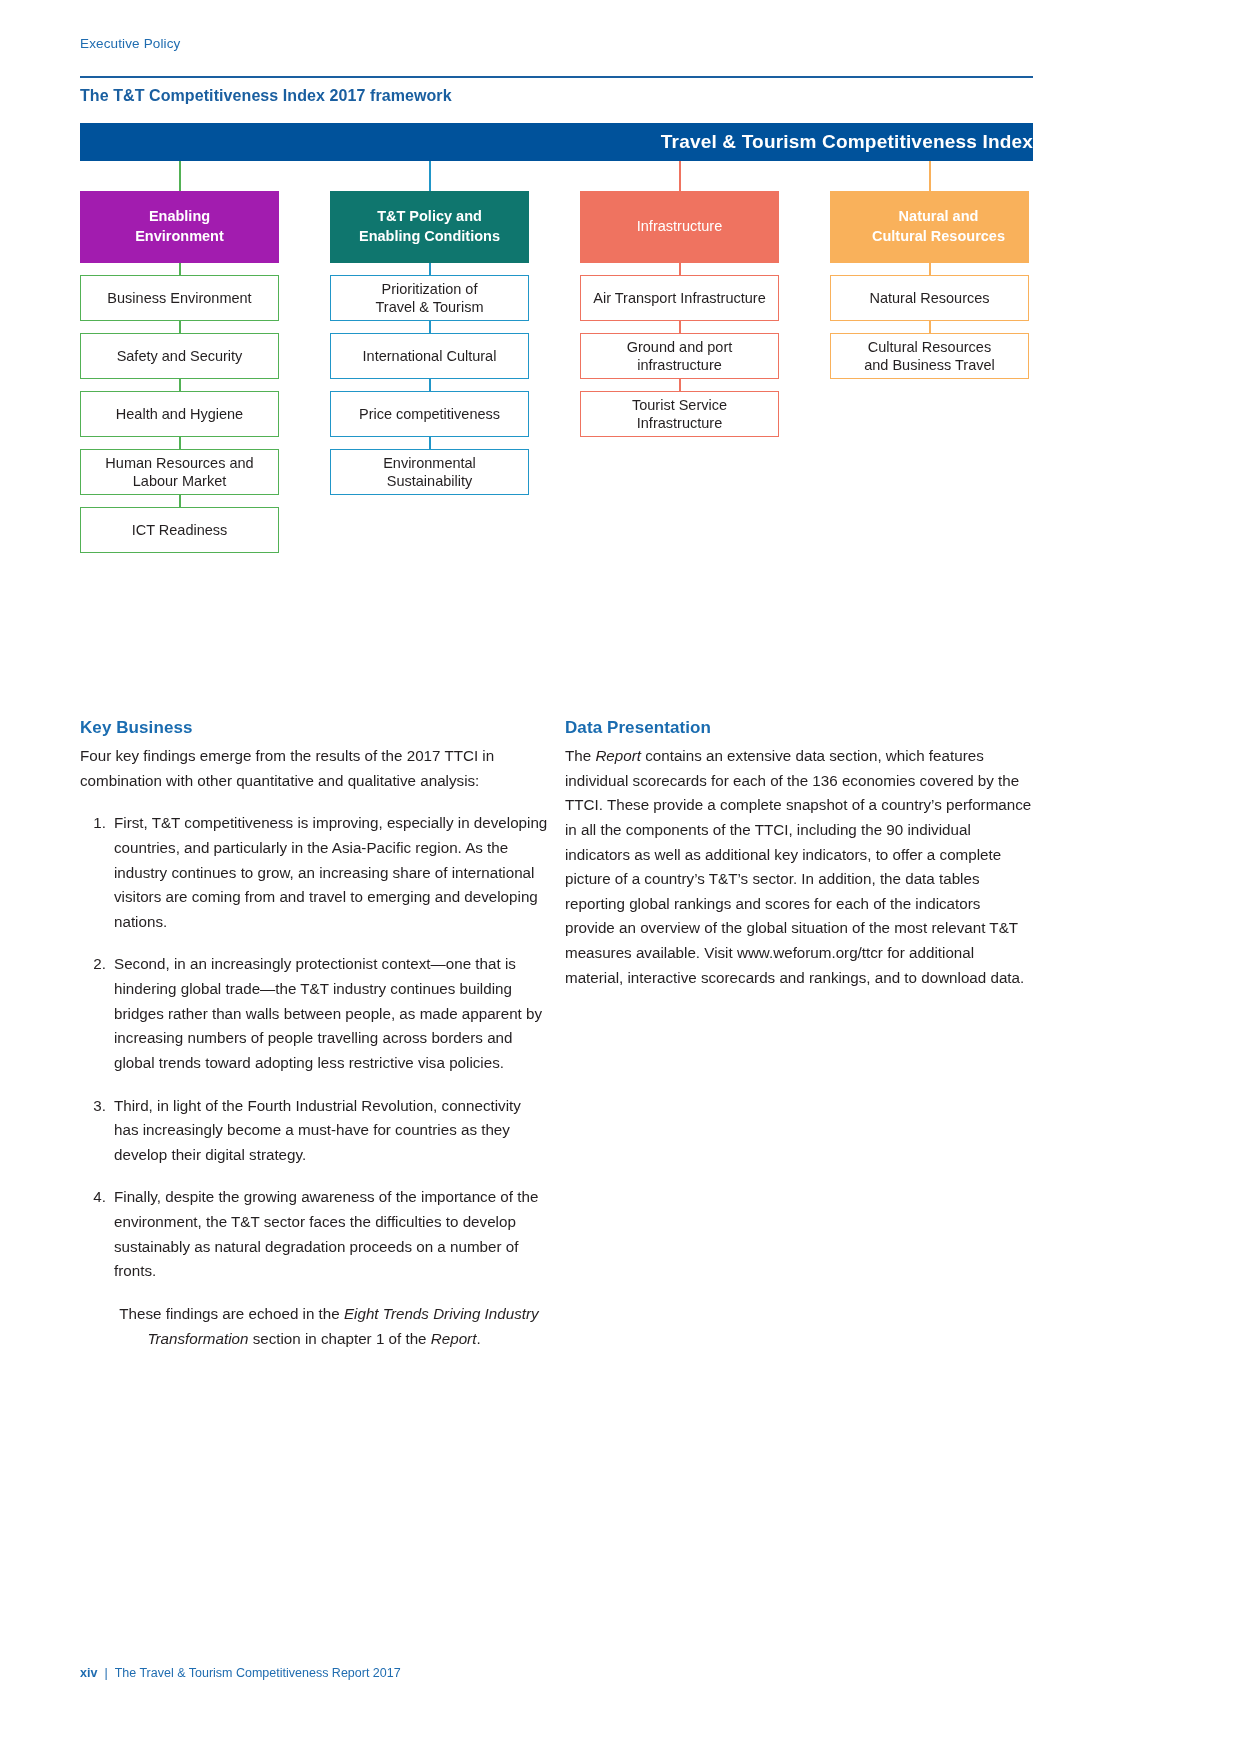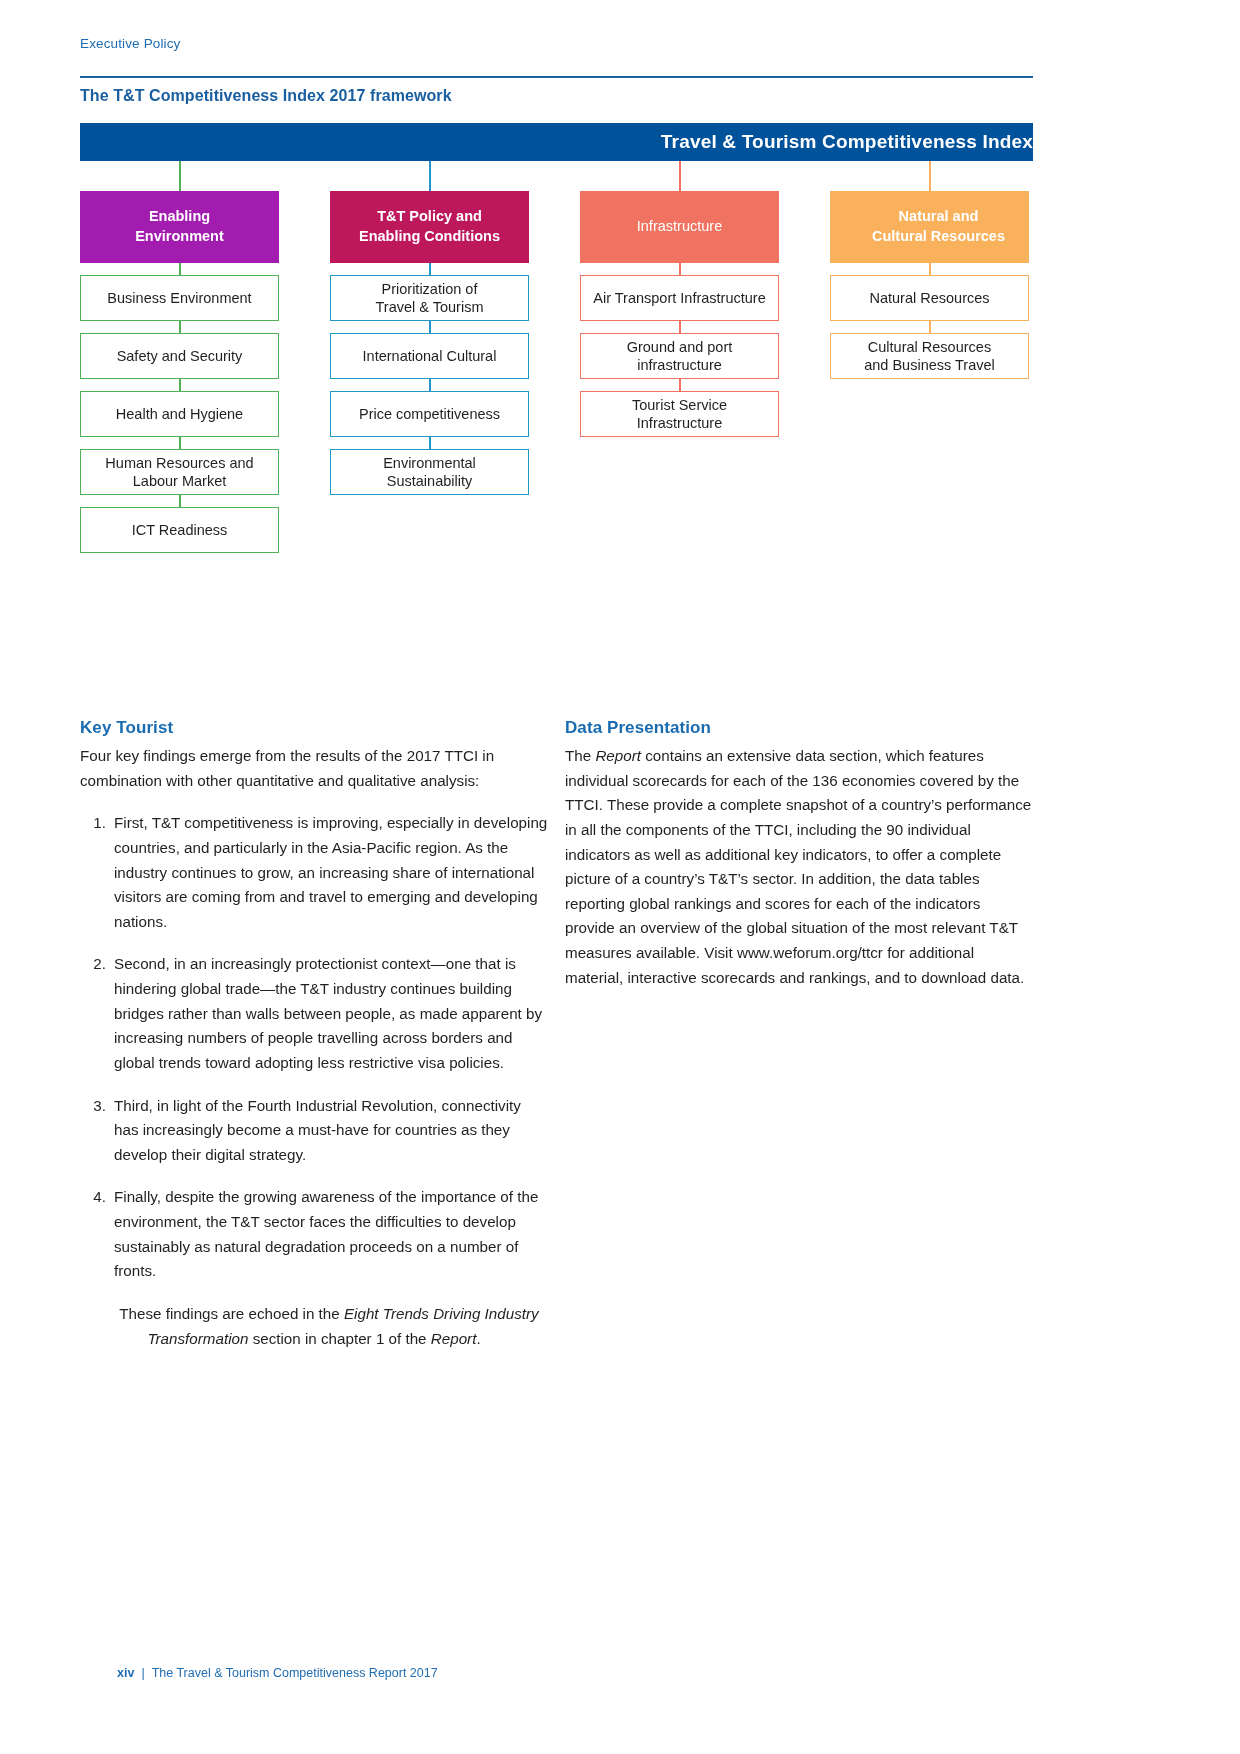--- a/index.html
+++ b/index.html
@@ -118,21 +118,21 @@
     text-align: center;
     font-size: 14.5px;
     line-height: 1.25;
     color: #231f20;
     box-sizing: border-box;
     padding: 0 4px;
   }
 
   
   .green  { background: #a21caf; }
-  .blue   { background: #be185d; }
+  .blue   { background: #0f766e; }
   .red    { background: #ef7360; }
   .orange { background: #f9b15b; padding-left: 24px; }
   .b-green  { border-color: #52b155; justify-content: center; }
   .b-blue   { border-color: #2196c8; }
   .b-red    { border-color: #ef7360; }
   .b-orange { border-color: #f9b15b; }
   .s-green  { background: #52b155; }
   .s-blue   { background: #2196c8; }
   .s-red    { background: #ef7360; }
   .s-orange { background: #f9b15b; }
@@ -189,21 +189,20 @@
   }
   em { font-style: italic; }
 
   
   .footer {
     position: absolute;
     left: 80px;
     bottom: 74px;
     font-size: 12.5px;
     color: #1f6cb0;
-    margin-left: 37px;
   }
   .footer .folio { font-weight: bold; }
   .footer .sep { margin: 0 7px; }
 </style>
 </head>
 <body>
 
 <div class="page">
 
   <div class="running-head">Executive Policy</div>
@@ -356,21 +355,21 @@
         <span>
           <span>Cultural Resources</span><br>
           <span>and Business Travel</span>
         </span>
       </div>
     </div>
 
   </div>
 
   <div class="body-col left">
-    <h2 class="sec-head">Key Tourist</h2>
+    <h2 class="sec-head">Key Business</h2>
     <p class="para">Four key findings emerge from the results of the 2017 TTCI in combination with other quantitative and qualitative analysis:</p>
 
     <ol class="findings">
       <li>First, T&amp;T competitiveness is improving, especially in developing countries, and particularly in the Asia-Pacific region. As the industry continues to grow, an increasing share of international visitors are coming from and travel to emerging and developing nations.</li>
       <li>Second, in an increasingly protectionist context—one that is hindering global trade—the T&amp;T industry continues building bridges rather than walls between people, as made apparent by increasing numbers of people travelling across borders and global trends toward adopting less restrictive visa policies.</li>
       <li>Third, in light of the Fourth Industrial Revolution, connectivity has increasingly become a must-have for countries as they develop their digital strategy.</li>
       <li>Finally, despite the growing awareness of the importance of the environment, the T&amp;T sector faces the difficulties to develop sustainably as natural degradation proceeds on a number of fronts.</li>
     </ol>
 
     <p class="closing"><span>These findings are echoed in the </span><em>Eight Trends Driving Industry Transformation</em><span> section in chapter 1 of the </span><em>Report</em><span>.</span></p>

